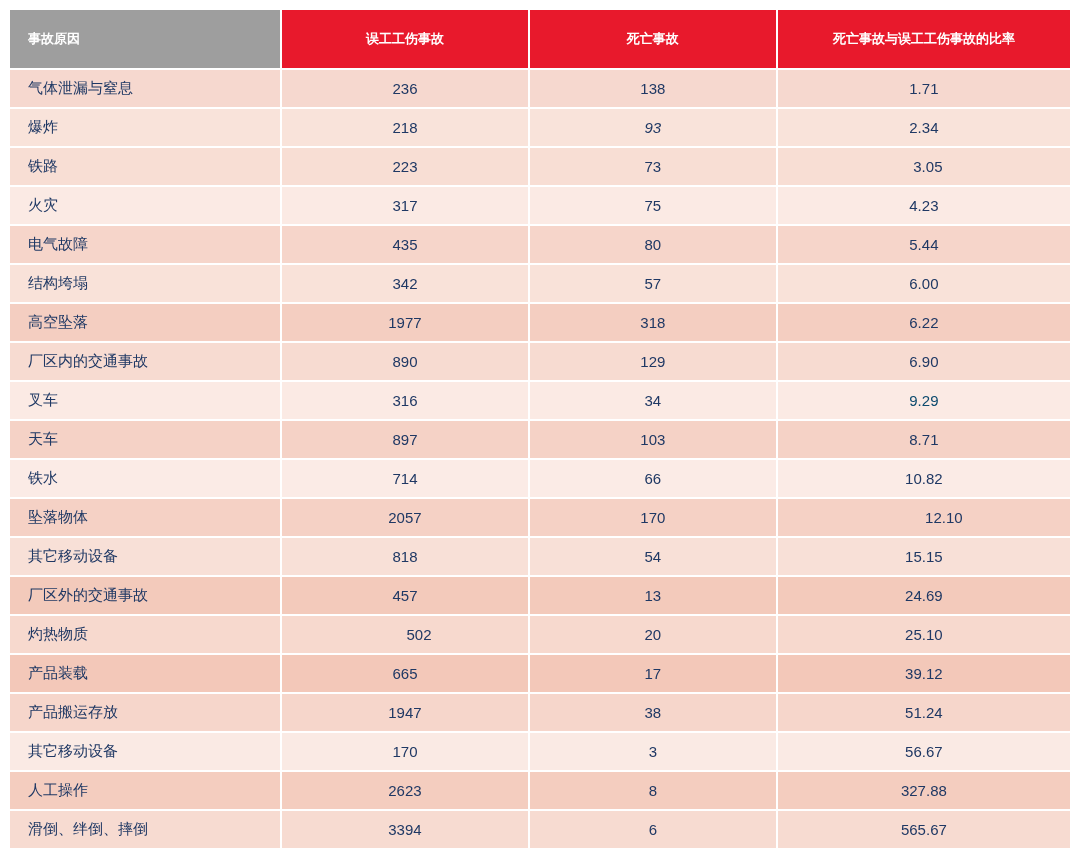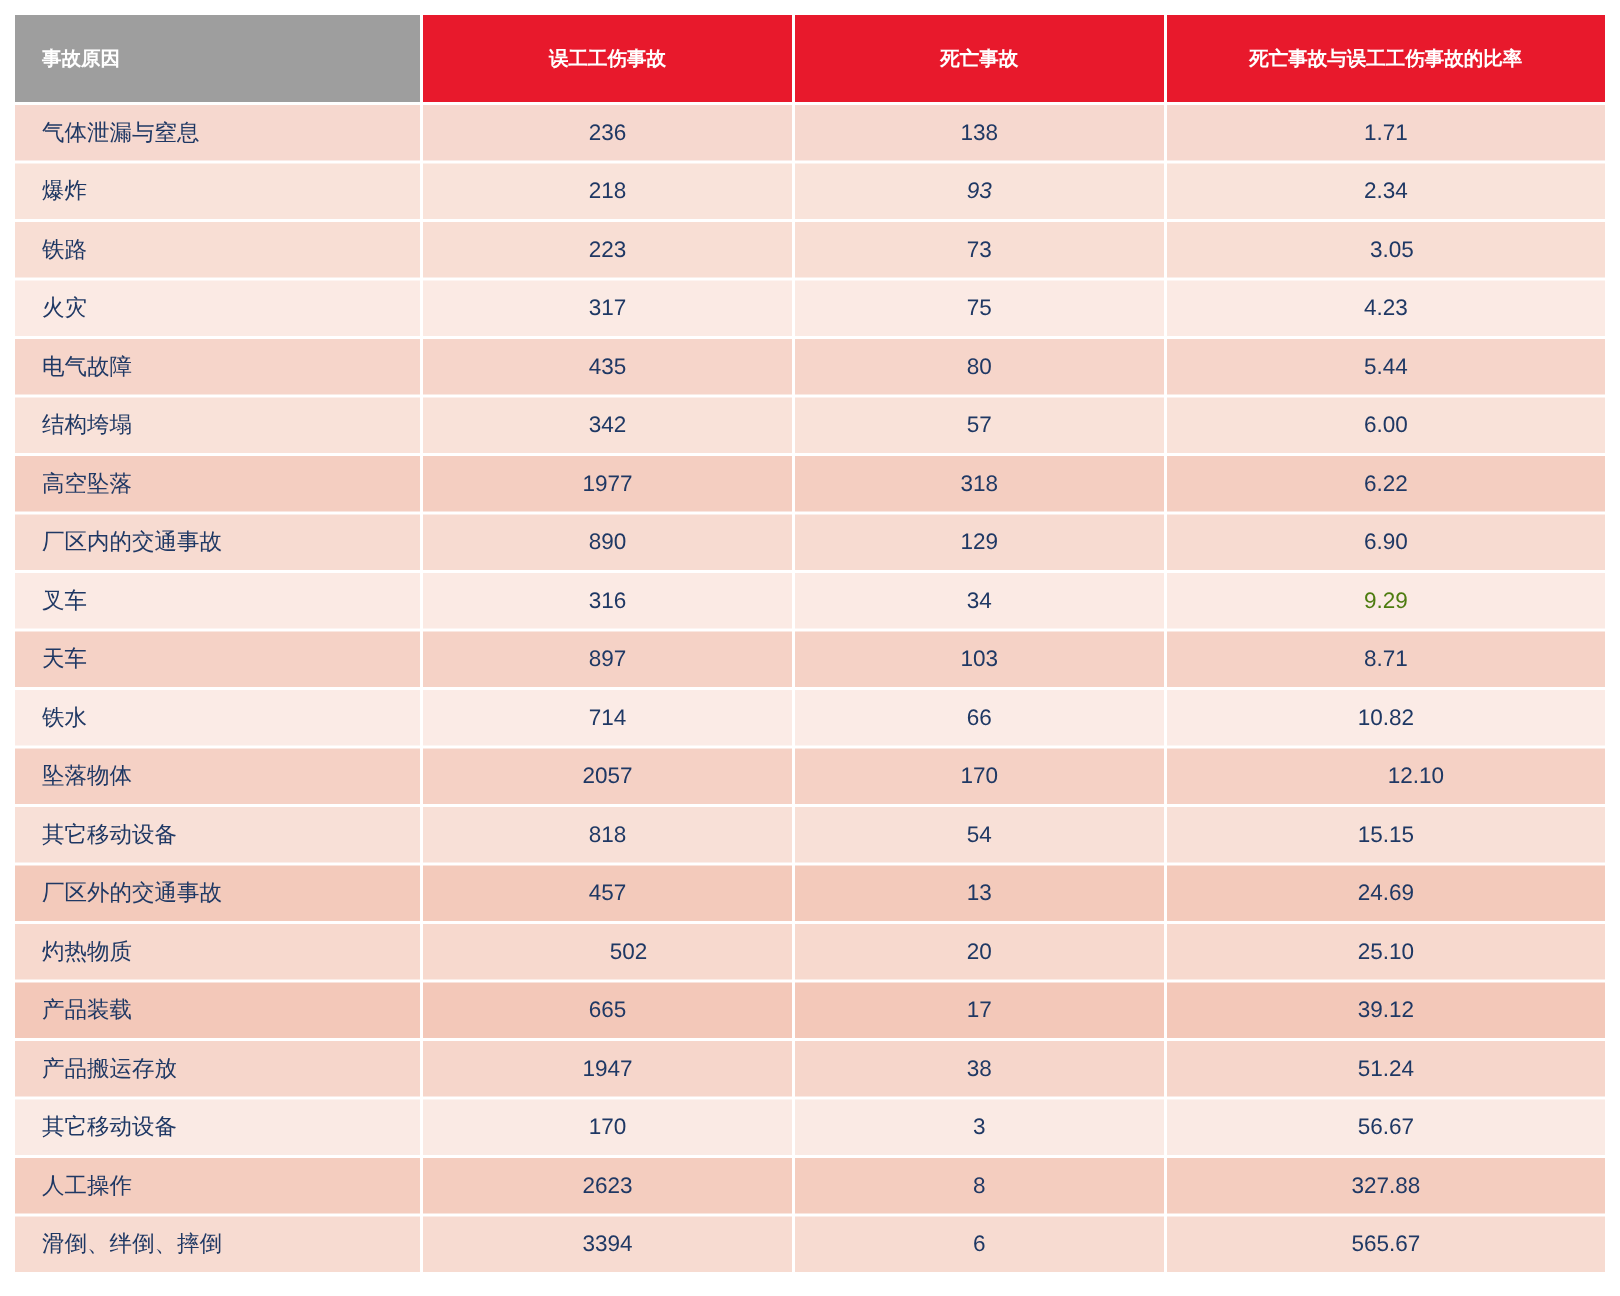--- a/index.html
+++ b/index.html
@@ -131,21 +131,21 @@
         <tr>
           <td class="cause" style="background: rgb(247, 219, 209); color: rgb(31, 56, 100); margin-left: 19px;">厂区内的交通事故</td>
           <td style="background: rgb(247, 219, 209); color: rgb(31, 56, 100);">890</td>
           <td style="background: rgb(247, 219, 209); color: rgb(31, 56, 100);">129</td>
           <td style="background: rgb(247, 219, 209); color: rgb(31, 56, 100);">6.90</td>
         </tr>
         <tr>
           <td class="cause" style="background: rgb(251, 234, 228); color: rgb(31, 56, 100);">叉车</td>
           <td style="background: rgb(251, 234, 228); color: rgb(31, 56, 100);">316</td>
           <td style="background: rgb(251, 234, 228); color: rgb(31, 56, 100);">34</td>
-          <td style="background: rgb(251, 234, 228); color: #4d7c0f;">9.29</td>
+          <td style="background: rgb(251, 234, 228); color: #0c4a6e;">9.29</td>
         </tr>
         <tr>
           <td class="cause" style="background: rgb(245, 210, 198); color: rgb(31, 56, 100);">天车</td>
           <td style="background: rgb(245, 210, 198); color: rgb(31, 56, 100);">897</td>
           <td style="background: rgb(245, 210, 198); color: rgb(31, 56, 100);">103</td>
           <td style="background: rgb(245, 210, 198); color: rgb(31, 56, 100);">8.71</td>
         </tr>
         <tr>
           <td class="cause" style="background: rgb(251, 235, 230); color: rgb(31, 56, 100);">铁水</td>
           <td style="background: rgb(251, 235, 230); color: rgb(31, 56, 100);">714</td>

